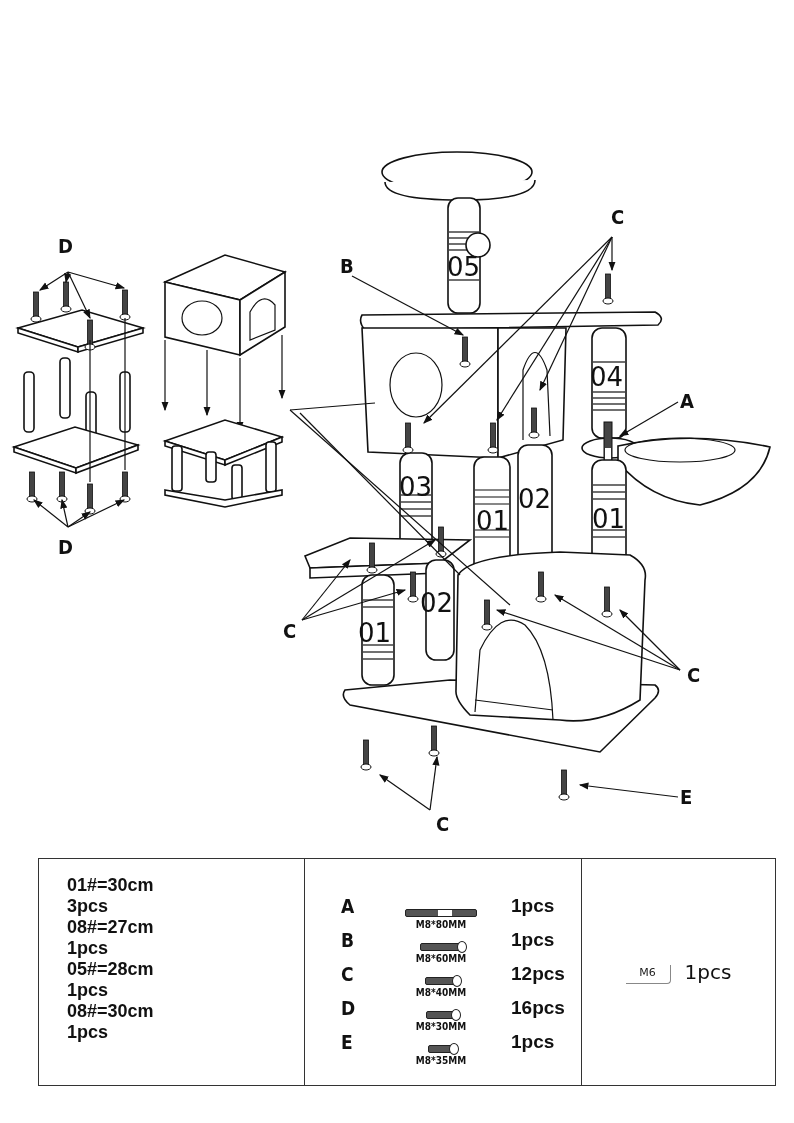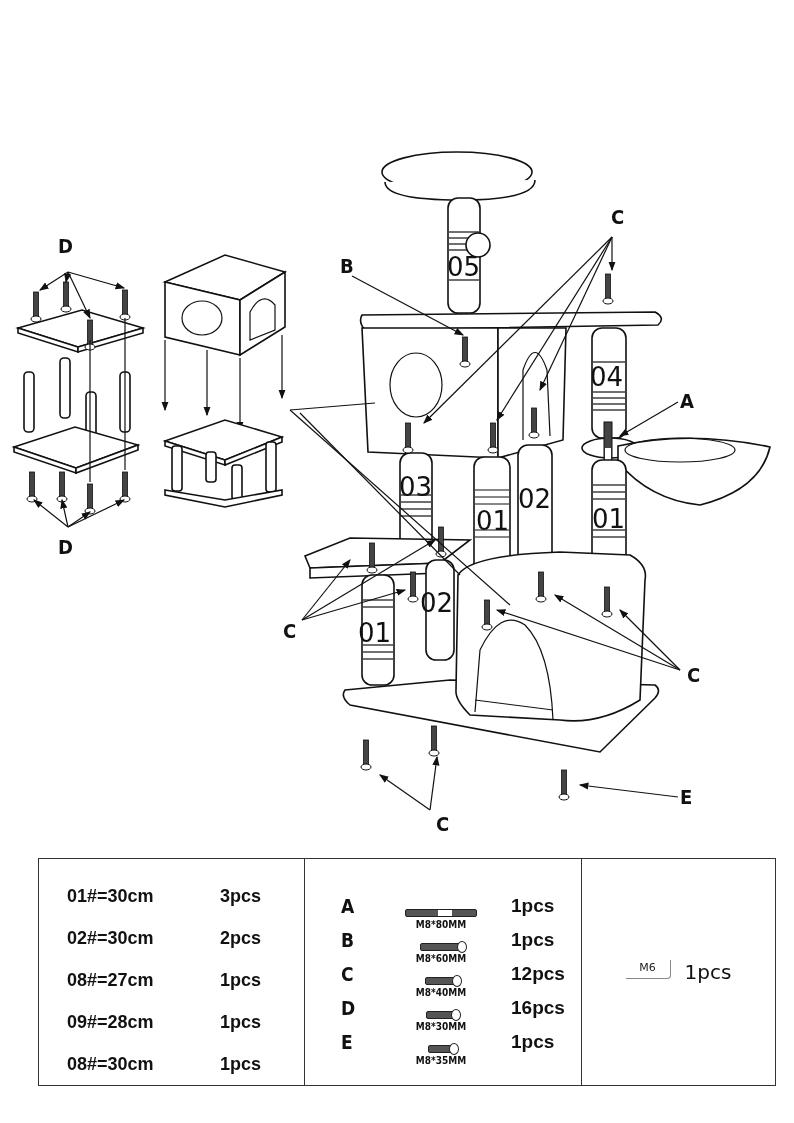--- a/index.html
+++ b/index.html
@@ -10,31 +10,31 @@
   #diagram .arr { fill: none; stroke: #111; stroke-width: 1.2; marker-end: url(#ah); }
   #diagram .lbl { font-family: "DejaVu Sans Condensed", "DejaVu Sans", sans-serif; font-weight: bold; font-size: 20px; fill: #111; }
   #diagram .num { font-family: "DejaVu Sans", sans-serif; font-size: 26px; fill: #111; }
   #diagram .screw { fill: #444; stroke: #111; stroke-width: 0.8; }
 
   #parts-table { position: absolute; left: 38px; top: 858px; width: 738px; height: 228px; border: 1.5px solid #333; display: flex; box-sizing: border-box; }
   .col { position: relative; height: 100%; box-sizing: border-box; }
   .col1 { width: 266px; border-right: 1.5px solid #333; padding: 16px 0 0 28px; }
   .col2 { width: 277px; border-right: 1.5px solid #333; padding: 30px 0 0 0; }
   .col3 { flex: 1; display: flex; align-items: center; justify-content: center; }
-  .post-row { display: flex; height: 42px; align-items: center; font-family: "Liberation Sans", sans-serif; font-weight: bold; font-size: 18px; }
+  .post-row { display: flex; height: 42px; font-family: "Liberation Sans", sans-serif; font-weight: bold; font-size: 18px; flex-direction: column; }
   .post-row .pid { width: 153px; }
   .screw-row { display: flex; align-items: center; height: 34px; font-family: "Liberation Sans", sans-serif; font-weight: bold; }
   .screw-row .letter { width: 40px; padding-left: 36px; font-size: 19px; font-family: "DejaVu Sans Condensed", "DejaVu Sans", sans-serif; }
   .screw-row .spec { width: 120px; display: flex; flex-direction: column; align-items: center; margin-top: 27px; }
   .screw-row .spec .bolt { height: 6px; background: #555; border: 1px solid #222; border-radius: 2px; margin-bottom: 2px; position: relative; }
   .screw-row .spec .bolt.head::after { content: ""; position: absolute; right: -6px; top: -3px; width: 8px; height: 10px; border: 1.2px solid #222; border-radius: 50%; background: #fff; }
   .screw-row .spec .bolt.mid::after { content: ""; position: absolute; left: 45%; top: 0; width: 14px; height: 6px; background: #fff; }
   .screw-row .spec .size { font-size: 10px; font-family: "DejaVu Sans Condensed", "DejaVu Sans", sans-serif; }
   .screw-row .qty { font-size: 19px; padding-left: 10px; }
-  .wrench { display: flex; align-items: flex-start; gap: 14px; }
+  .wrench { display: flex; align-items: flex-end; gap: 14px; }
   .wrench .tool { position: relative; width: 44px; height: 18px; border-bottom: 1.5px solid #888; border-right: 1.5px solid #888; border-bottom-right-radius: 4px; font-size: 11px; color: #222; text-align: center; line-height: 16px; }
   .wrench .wqty { font-family: "DejaVu Sans", sans-serif; font-size: 20px; }
 </style>
 </head>
 <body>
 
 <svg id="diagram" viewBox="0 0 794 850" xmlns="http://www.w3.org/2000/svg">
   <defs>
     <marker id="ah" markerWidth="8" markerHeight="8" refX="7" refY="4" orient="auto">
       <path d="M0,1 L8,4 L0,7 Z" fill="#111"></path>
@@ -235,29 +235,25 @@
   </g>
 </svg>
 
 <div id="parts-table">
   <div class="col col1">
     <div class="post-row">
         <span class="pid">01#=30cm</span>
         <span>3pcs</span>
       </div>
     <div class="post-row">
-        <span class="pid">02#=30cm</span>
-        <span>2pcs</span>
-      </div>
-    <div class="post-row">
         <span class="pid">08#=27cm</span>
         <span>1pcs</span>
       </div>
     <div class="post-row">
-        <span class="pid">09#=28cm</span>
+        <span class="pid">05#=28cm</span>
         <span>1pcs</span>
       </div>
     <div class="post-row">
         <span class="pid">08#=30cm</span>
         <span>1pcs</span>
       </div>
   </div>
   <div class="col col2">
     <div class="screw-row">
       <span class="letter">A</span>

